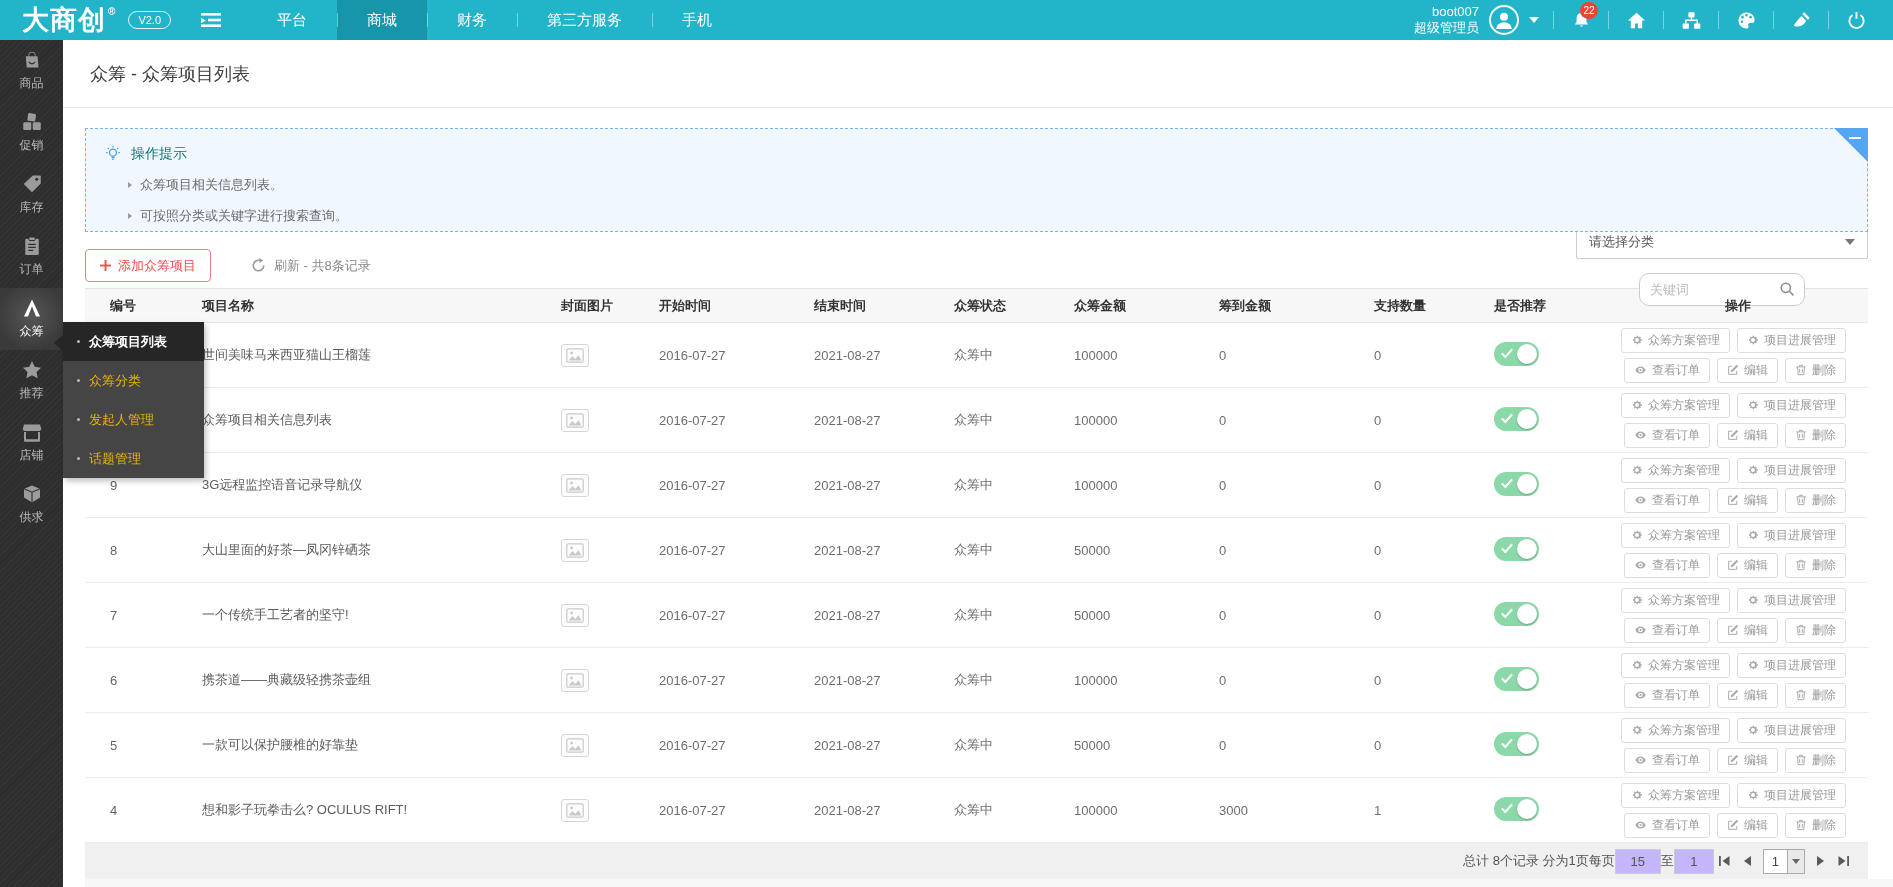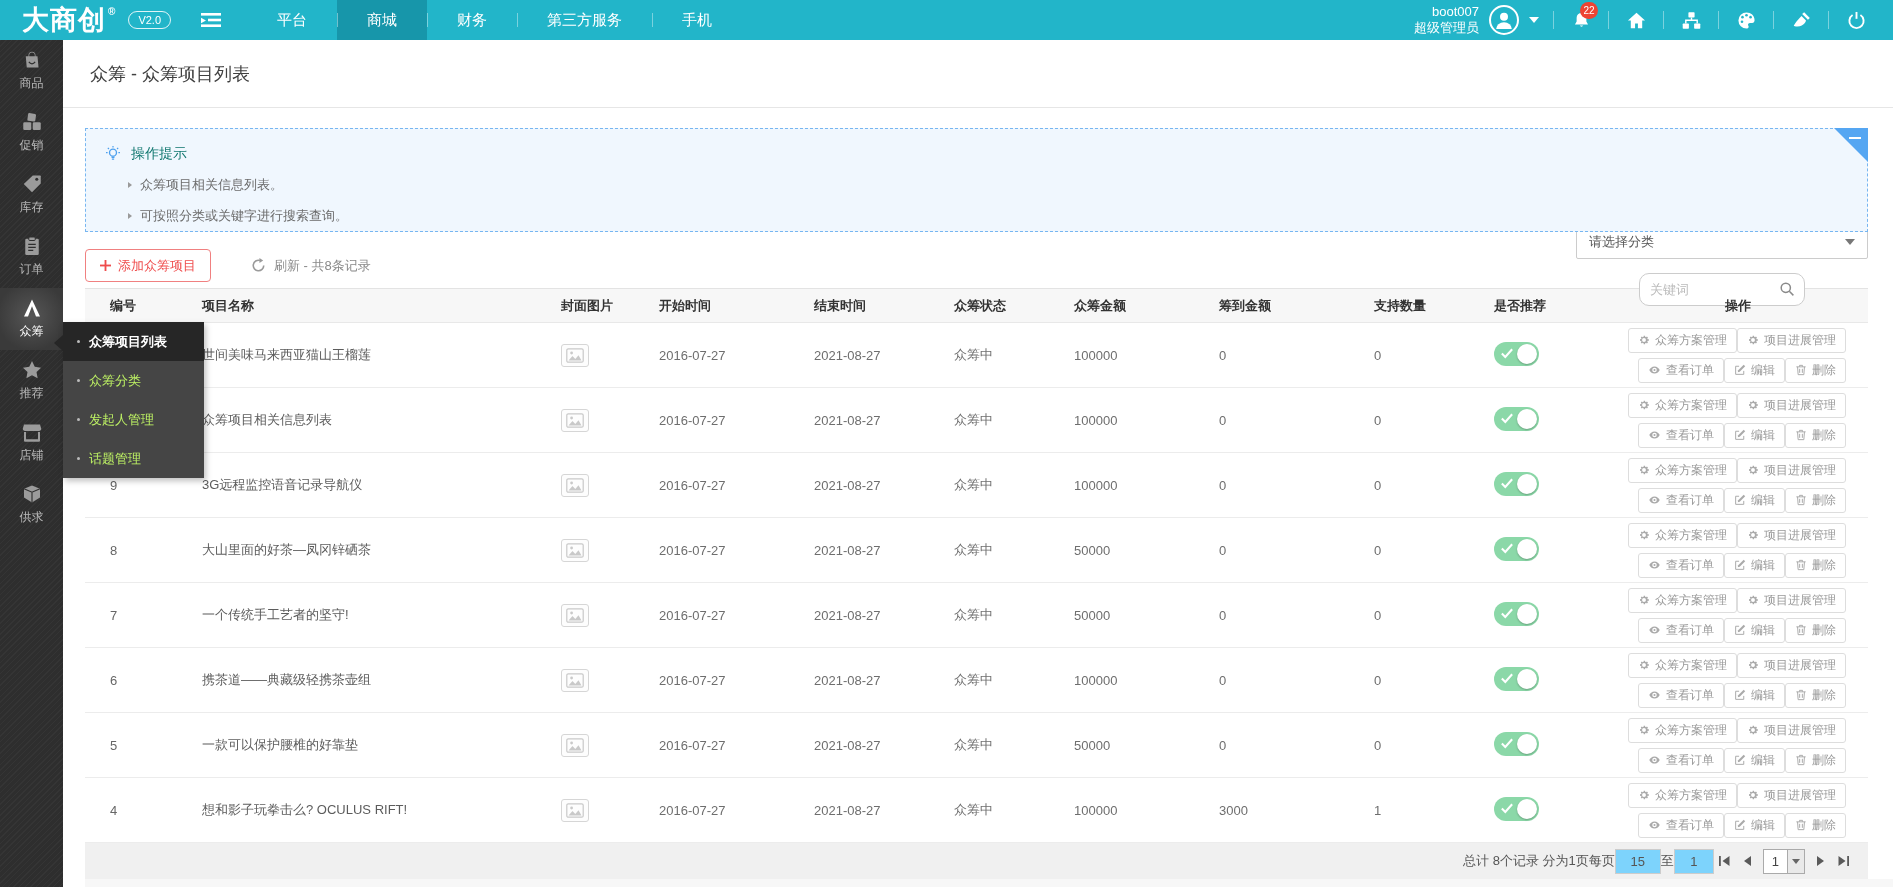--- a/index.html
+++ b/index.html
@@ -33,21 +33,21 @@
     background-image:repeating-linear-gradient(135deg, rgba(255,255,255,.03) 0 1px, transparent 1px 4px); z-index:40; }
   .side-item { height:62px; display:flex; flex-direction:column; align-items:center; justify-content:center; gap:5px; color:#b9b9b9; cursor:pointer; }
   .side-item svg { color:#9b9b9b; }
   .side-item .side-label { font-size:12px; }
   .side-item.active { background:radial-gradient(circle at 50% 45%, #565656 0%, #3a3a3a 75%); color:#fff; }
   .side-item.active svg { color:#fff; }
 
   
   .submenu { position:absolute; left:63px; top:322px; width:141px; background:#454545; z-index:60; box-shadow:2px 3px 6px rgba(0,0,0,.25); }
   .submenu-arrow { position:absolute; left:-9px; top:13px; width:0; height:0; border-top:8px solid transparent; border-bottom:8px solid transparent; border-right:9px solid #262626; }
-  .submenu-item { height:39px; display:flex; align-items:center; padding-left:14px; color:#bef264; font-size:13px; cursor:pointer; }
+  .submenu-item { height:39px; display:flex; align-items:center; padding-left:14px; color:#eab308; font-size:13px; cursor:pointer; }
   .submenu-item::before { content:""; width:3px; height:3px; border-radius:50%; background:#bbb; margin-right:9px; }
   .submenu-item.active { background:#262626; font-weight:bold; color:#fff; }
 
   
   .main { position:absolute; top:40px; left:63px; width:1830px; height:847px; background:#fff; }
   .title-bar { height:68px; border-bottom:1px solid #e6e6e6; display:flex; align-items:center; padding-left:27px; }
   .page-title { font-size:18px; color:#404040; }
   .content { padding:20px 25px 0 22px; }
 
   
@@ -79,27 +79,27 @@
   tbody td { height:65px; border-bottom:1px solid #ececec; font-size:13px; color:#6e6e6e; padding-left:14px; }
   td.c-id { padding-left:25px; color:#666; }
   td.c-name { padding-left:0; color:#5c5c5c; }
   td.c-img { padding-left:16px; }
   .imgph { display:inline-flex; align-items:center; justify-content:center; width:28px; height:23px; border:1px solid #d6d6d6; border-radius:3px; color:#c9c9c9; background:#fdfdfd; }
   .toggle { position:relative; width:45px; height:24px; border-radius:12px; background:#8bd8a8; cursor:pointer; display:inline-block; }
   .toggle .tg-check { position:absolute; left:7px; top:6px; }
   .toggle .tg-knob { position:absolute; right:2px; top:2px; width:20px; height:20px; background:#fff; border-radius:50%; box-shadow:0 1px 2px rgba(0,0,0,.25); }
   td.c-ops { padding-left:0; }
   .ops { display:flex; flex-direction:column; align-items:flex-end; gap:5px; padding-right:22px; }
-  .ops-row { display:flex; }
+  .ops-row { display:flex; gap:7px; }
   .btn-op { display:inline-flex; align-items:center; gap:5px; height:25px; padding:0 9px; background:#fff; border:1px solid #ddd; border-radius:3px; color:#999; font-size:12px; cursor:pointer; white-space:nowrap; }
   .btn-op svg { color:#aaa; flex:none; }
 
   
   .pag { width:1783px; height:36px; background:#f0f0f0; display:flex; align-items:center; justify-content:flex-end; gap:0; padding-right:18px; color:#555; }
-  .pag-input { width:46px; height:25px; border:1px solid #ccc; background:#7dd3fc; text-align:center; font-size:13px; color:#555; font-family:inherit; outline:none; }
+  .pag-input { width:46px; height:25px; border:1px solid #ccc; background:#c4b5fd; text-align:center; font-size:13px; color:#555; font-family:inherit; outline:none; }
   .pag-input.small { width:40px; }
   .pag-nav { display:flex; align-items:center; gap:11px; margin-left:4px; }
   .pag-arrow { display:flex; align-items:center; color:#5a5a5a; cursor:pointer; }
   .page-select { display:flex; align-items:center; height:25px; border:1px solid #aaa; background:#fff; cursor:pointer; }
   .page-select .ps-val { padding:0 8px; font-size:13px; color:#444; }
   .page-select .ps-caret { width:17px; height:23px; background:#e9e9e9; border-left:1px solid #aaa; display:flex; align-items:center; justify-content:center; }
   .page-select .ps-caret i { width:0; height:0; border-left:4px solid transparent; border-right:4px solid transparent; border-top:5px solid #666; }
   .below-strip { width:1830px; height:9px; background:#f7f7f7; }
 </style>
 </head>

